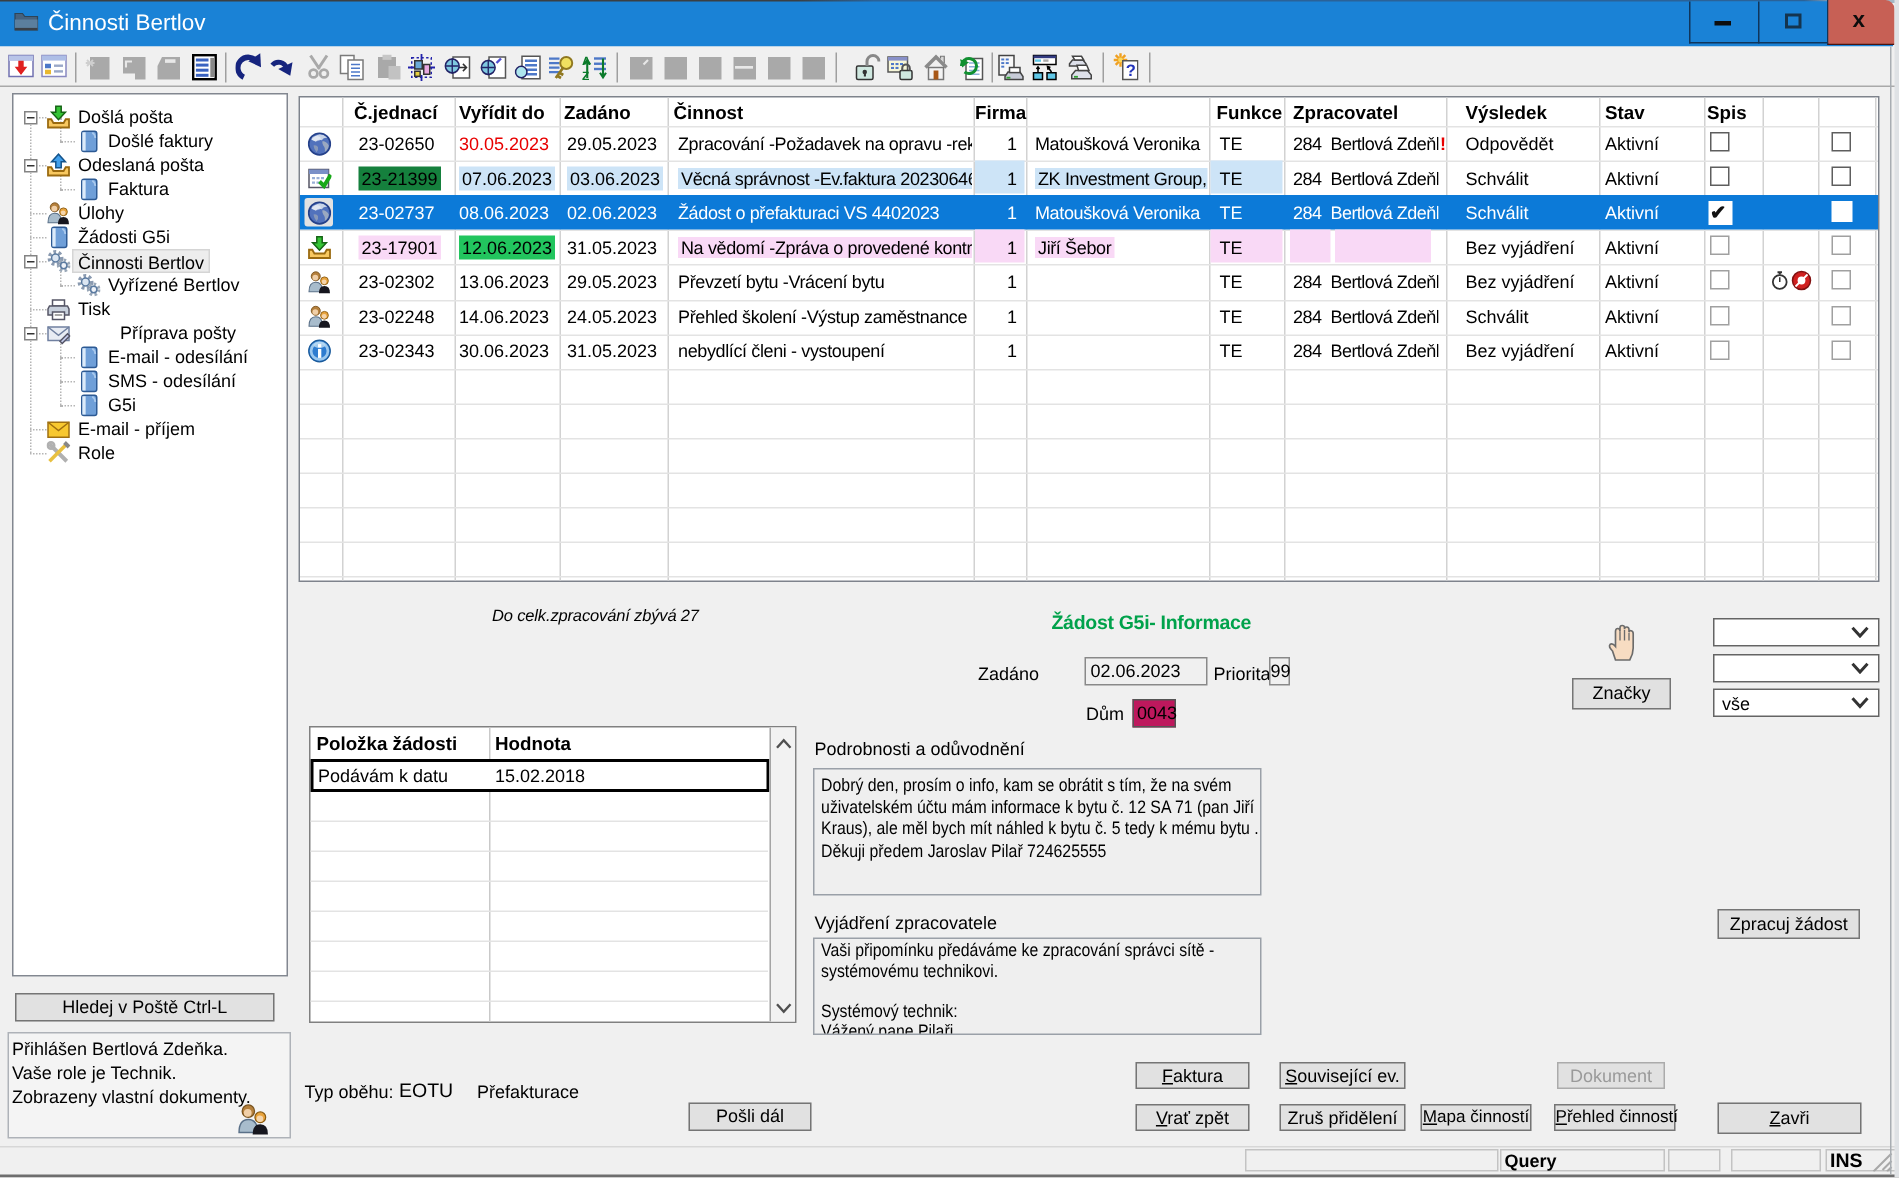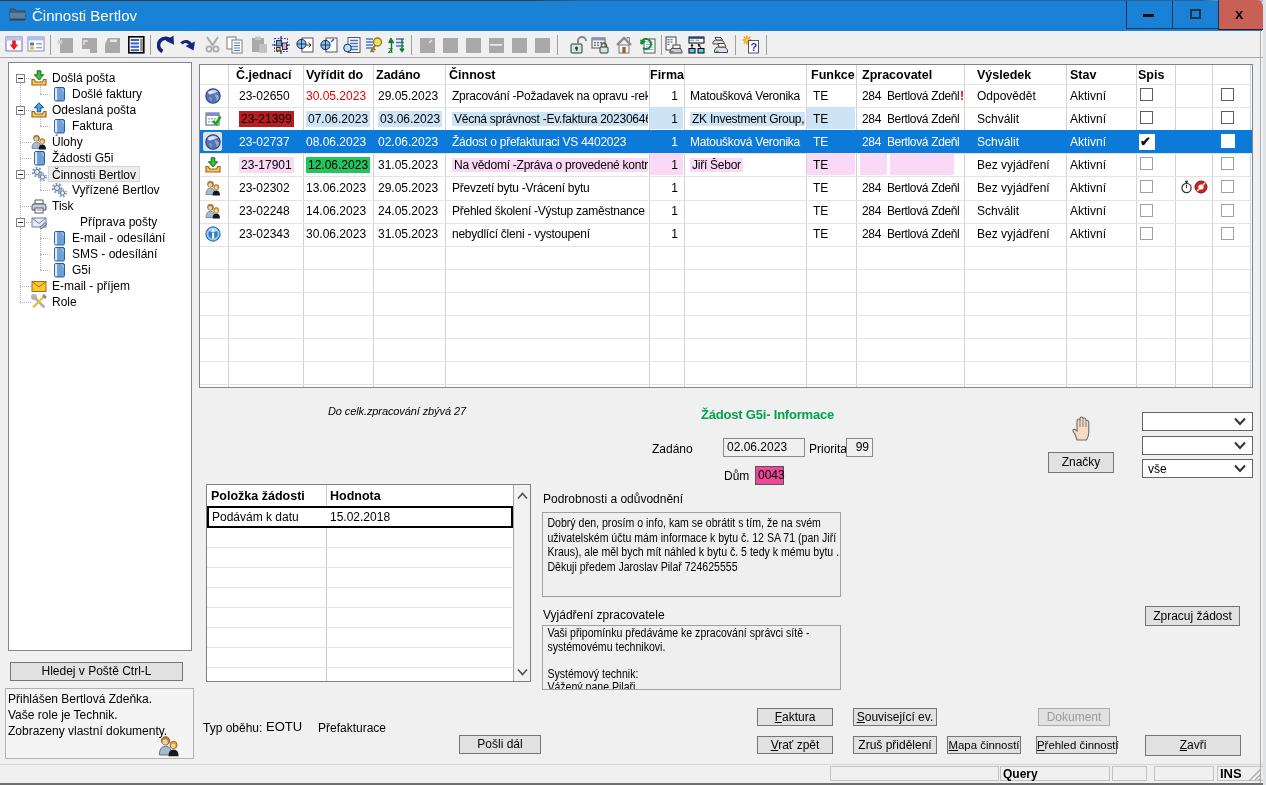--- a/index.html
+++ b/index.html
@@ -442,21 +442,21 @@
     <rect x="1" y="2" width="13" height="3" fill="#7a90c8"></rect>
     <g fill="#9ab0d8">
       <rect x="3" y="7" width="2" height="1.5"></rect>
       <rect x="6" y="7" width="2" height="1.5"></rect>
       <rect x="9" y="7" width="2" height="1.5"></rect>
       <rect x="3" y="10" width="2" height="1.5"></rect>
       <rect x="6" y="10" width="2" height="1.5"></rect>
     </g>
     <path d="M8 10 L11 13 L15.5 5.5" fill="none" stroke="#18a818" stroke-width="2.6"></path>
   </svg>
-<div class="a" style="left:239px;top:111.6px;color:#000;white-space:nowrap;"><span style="background:#b91c1c;padding:1px 2px;">23-21399</span></div>
+<div class="a" style="left:239px;top:111.6px;color:#000;white-space:nowrap;"><span style="background:#15803d;padding:1px 2px;">23-21399</span></div>
 <div class="a" style="left:306px;top:111.6px;color:#000;white-space:nowrap;"><span style="background:#cde4f7;padding:1px 2px;">07.06.2023</span></div>
 <div class="a" style="left:378px;top:111.6px;color:#000;white-space:nowrap;"><span style="background:#cde4f7;padding:1px 2px;margin-top:44px;">03.06.2023</span></div>
 <div class="a" style="left:452px;top:111.6px;color:#000;white-space:nowrap;width:196px;overflow:hidden;letter-spacing:-0.25px;"><span style="background:#cde4f7;padding:1px 2px;">Věcná správnost -Ev.faktura 20230646</span></div>
 <div class="a" style="left:650px;top:107.1px;width:33px;height:22px;background:#cde4f7;"></div>
 <div class="a" style="left:650px;top:111.6px;width:28px;text-align:right;color:#000;">1</div>
 <div class="a" style="left:690px;top:111.6px;color:#000;white-space:nowrap;width:115px;overflow:hidden;letter-spacing:-0.25px;"><span style="background:#cde4f7;padding:1px 2px;">ZK Investment Group, s</span></div>
 <div class="a" style="left:807px;top:107.1px;width:48px;height:22px;background:#cde4f7;"></div>
 <div class="a" style="left:813px;top:111.6px;color:#000;white-space:nowrap;">TE</div>
 <div class="a" style="left:862px;top:111.6px;color:#000;white-space:nowrap;width:97px;overflow:hidden;letter-spacing:-0.35px;">284&nbsp;&nbsp;Bertlová Zdeňl</div>
 <div class="a" style="left:977px;top:111.6px;color:#000;white-space:nowrap;">Schválit</div>
@@ -569,23 +569,23 @@
 <div class="a" style="left:862px;top:227.1px;color:#000;white-space:nowrap;width:97px;overflow:hidden;letter-spacing:-0.35px;">284&nbsp;&nbsp;Bertlová Zdeňl</div>
 <div class="a" style="left:977px;top:227.1px;color:#000;white-space:nowrap;">Bez vyjádření</div>
 <div class="a" style="left:1070px;top:227.1px;color:#000;white-space:nowrap;">Aktivní</div>
 <div class="cb cbl" style="left:1140px;top:226.6px;"></div>
 <div class="cb cbl" style="left:1221px;top:226.6px;"></div>
 <div class="a" style="left:328px;top:405px;font-size:11px;font-style:italic;letter-spacing:-0.1px;">Do celk.zpracování zbývá 27</div>
 <div class="a" style="left:701px;top:407px;font-size:13px;font-weight:bold;color:#00a24b;letter-spacing:-0.2px;">Žádost G5i- Informace</div>
 <div class="a" style="left:652px;top:442px;">Zadáno</div>
 <div class="a" style="left:723px;top:438px;width:82px;height:19px;background:#f0f0f0;border:1px solid #898989;line-height:17px;padding-left:3px;">02.06.2023</div>
 <div class="a" style="left:809px;top:442px;">Priorita</div>
-<div class="a" style="left:846px;top:438px;width:27px;height:19px;background:#f0f0f0;border:1px solid #898989;line-height:17px;text-align:right;padding-right:3px;">99</div>
+<div class="a" style="left:846px;top:438px;width:14px;height:19px;background:#f0f0f0;border:1px solid #898989;line-height:17px;text-align:right;padding-right:3px;">99</div>
 <div class="a" style="left:724px;top:469px;">Dům</div>
-<div class="a" style="left:755px;top:466px;width:29px;height:19px;background:#ec4899;border:1px solid #555;line-height:17px;padding-left:2px;">0043</div>
+<div class="a" style="left:755px;top:466px;width:29px;height:19px;background:#be185d;border:1px solid #555;line-height:17px;padding-left:2px;">0043</div>
 <svg class="a" style="left:1070px;top:416px;" width="20" height="26" viewBox="0 0 20 26">
 <path d="M7 24 L5 18 Q2 15 3.5 13.5 Q5 12.5 7 15 L7 5 Q7 3 8.5 3 Q10 3 10 5 L10 2.5 Q10 1 11.5 1 Q13 1 13 2.5 L13 3.5 Q13 2 14.5 2 Q16 2 16 3.8 L16 5.5 Q16.2 4.2 17.5 4.5 Q18.8 4.8 18.8 6.5 L18.8 16 Q18.8 20 16.5 24 Z" fill="#f7dcc2" stroke="#6b6b6b" stroke-width="1.1"></path>
 <path d="M10 5 L10 11 M13 4 L13 11 M16 6 L16 11" stroke="#6b6b6b" stroke-width="0.9" fill="none"></path>
 </svg>
 <div class="btn" style="left:1048px;top:452px;width:66px;height:21px;line-height:19px;">Značky</div>
 <div class="a" style="left:1142px;top:412px;width:111px;height:19px;background:#fff;border:1px solid #646464;"></div>
 <svg class="a" style="left:1234px;top:417px;" width="12" height="9" viewBox="0 0 12 9">
     <path d="M1 1.5 L6 7 L11 1.5" fill="none" stroke="#333" stroke-width="2"></path>
   </svg>
 <div class="a" style="left:1142px;top:436px;width:111px;height:19px;background:#fff;border:1px solid #646464;"></div>

